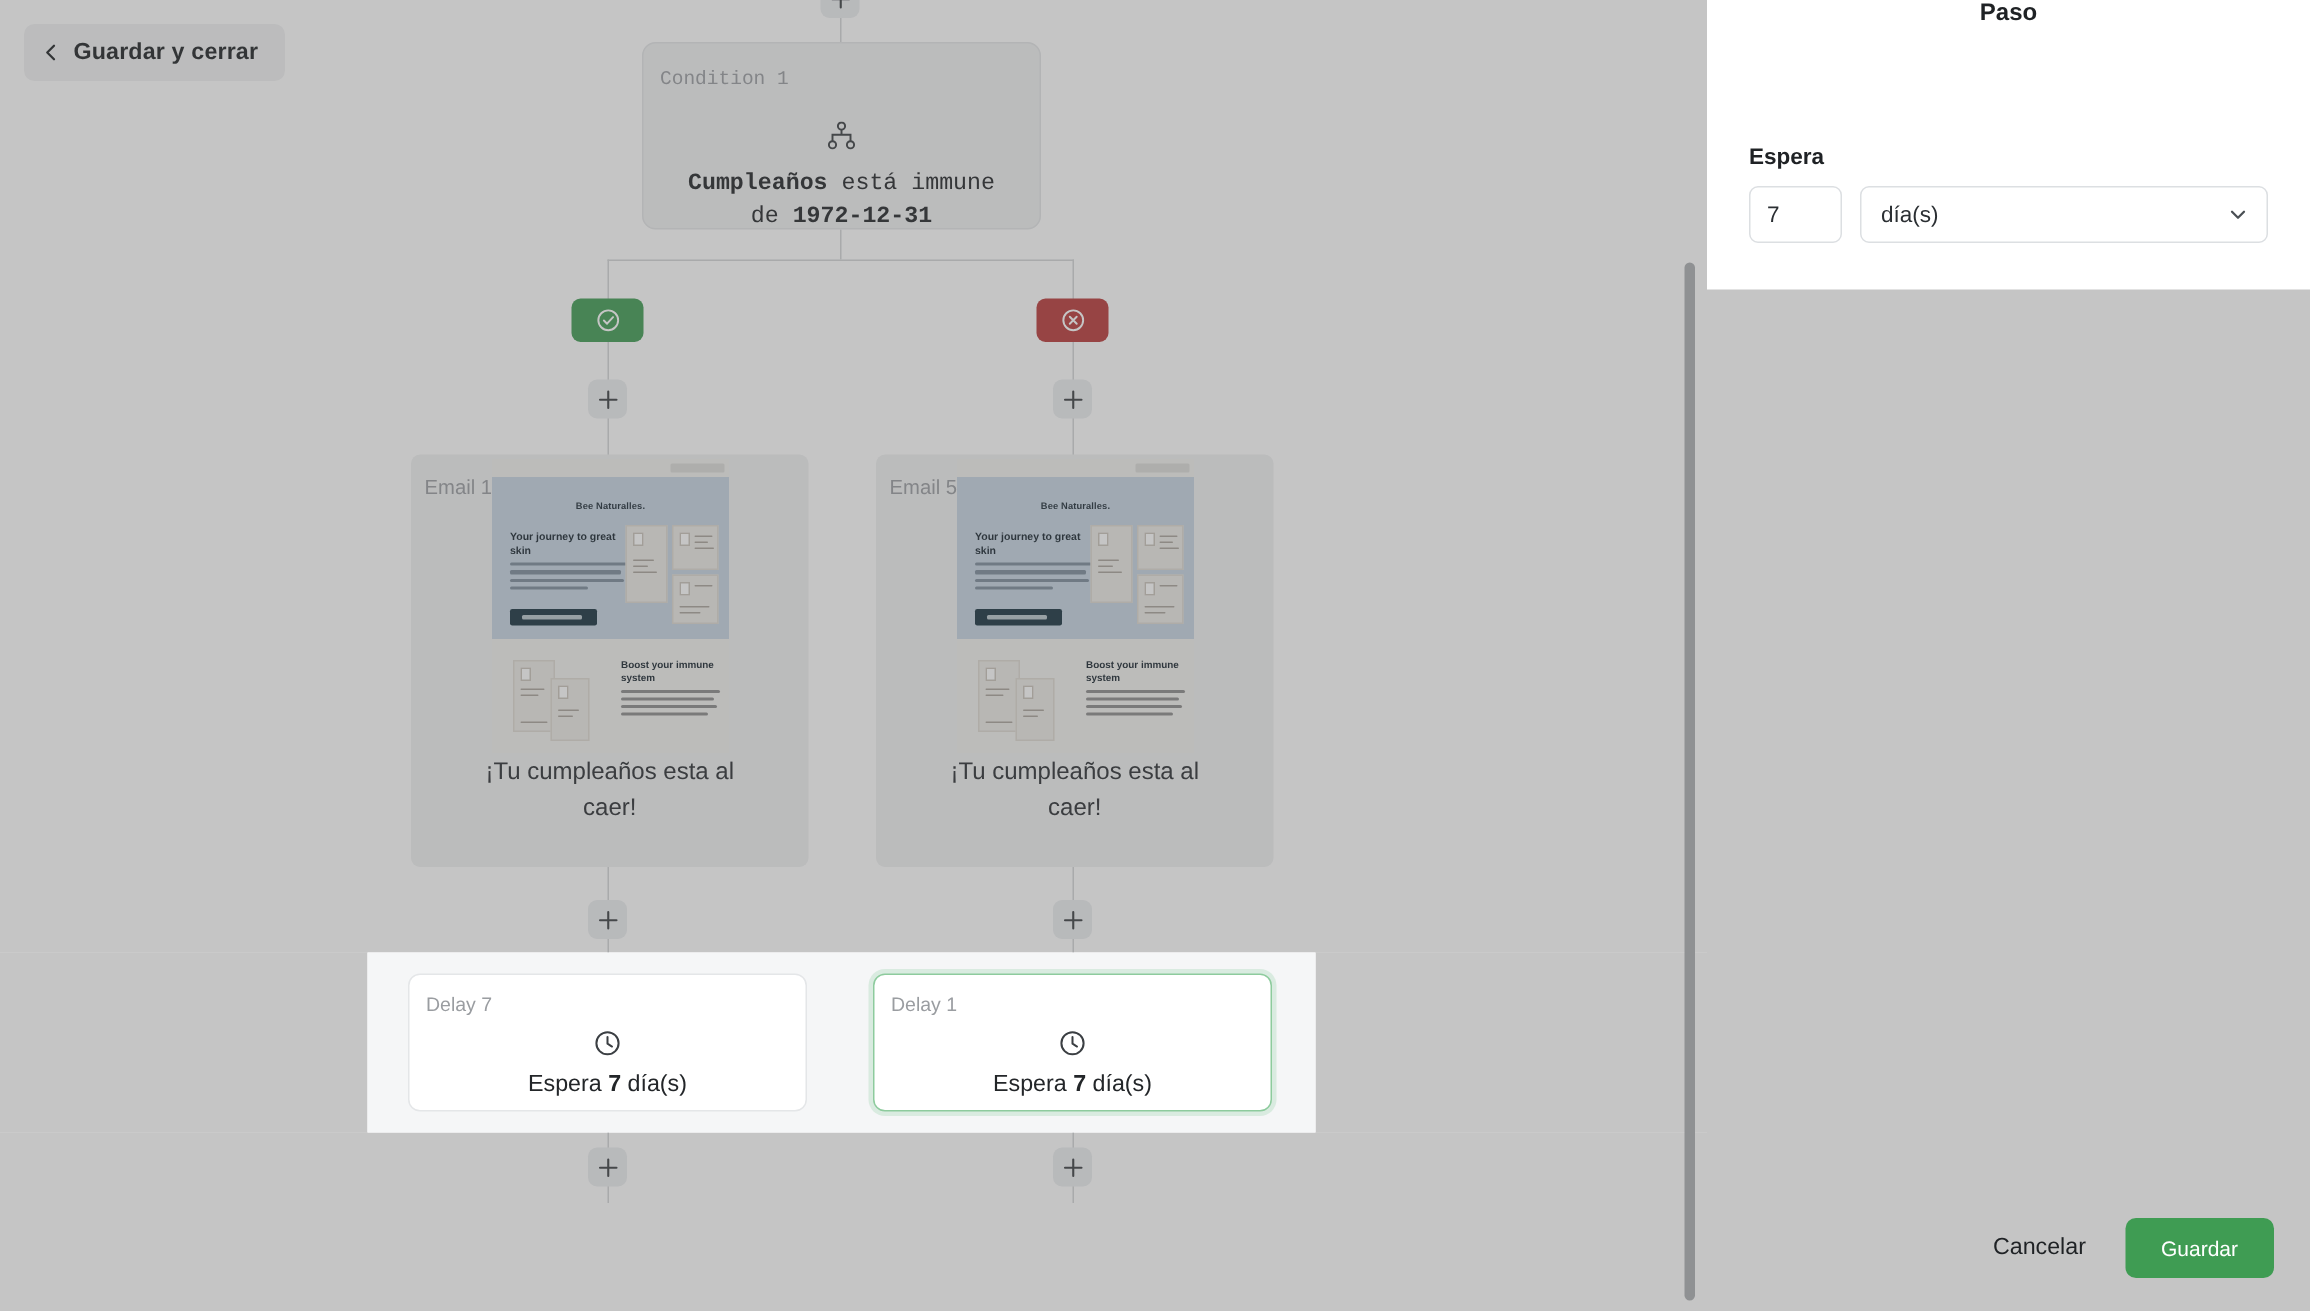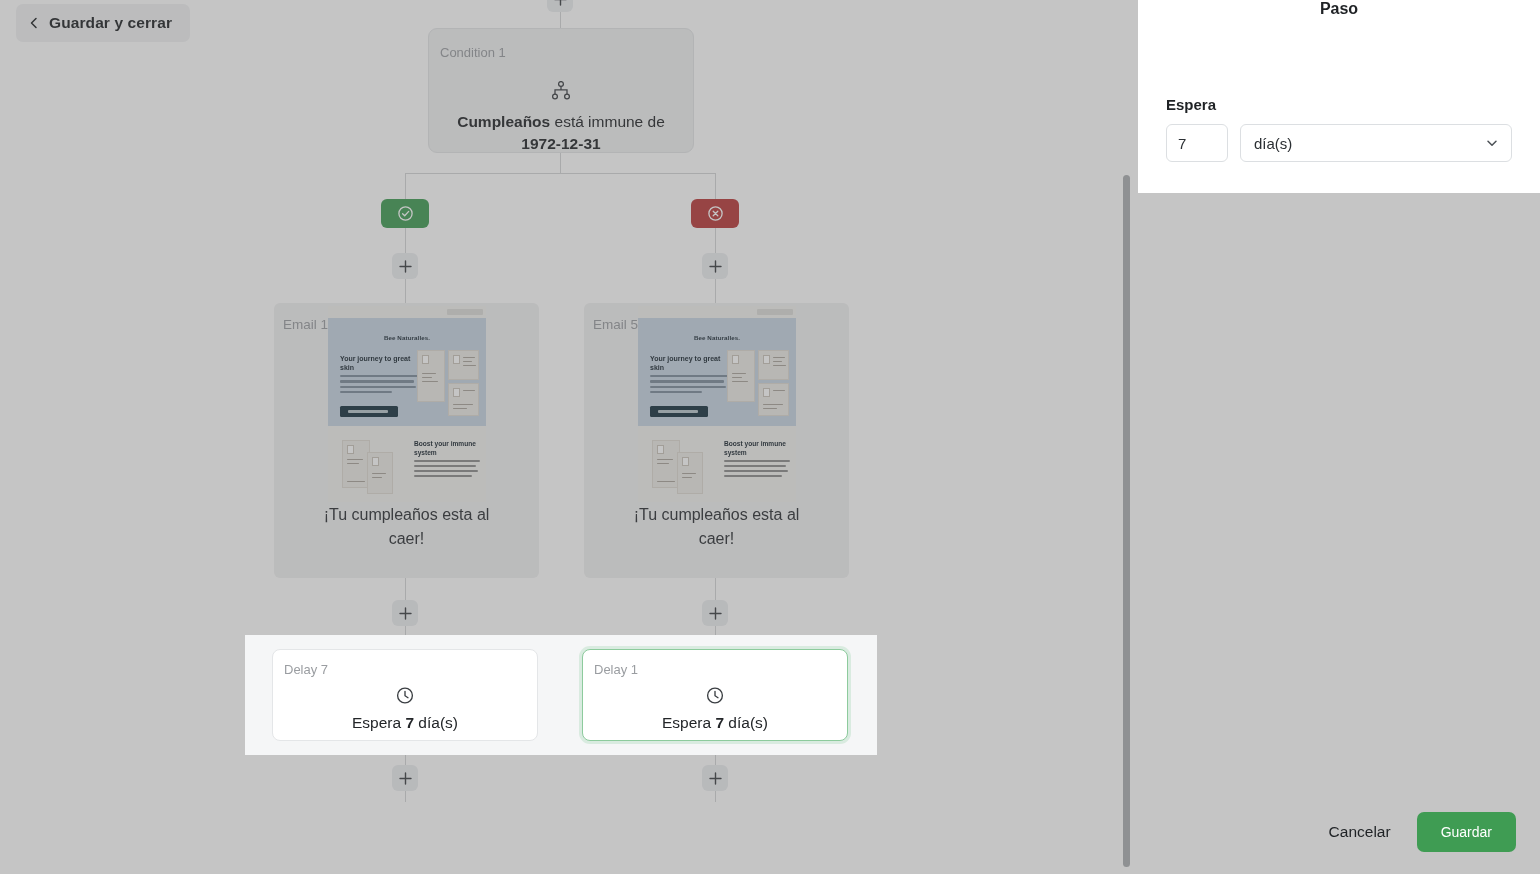--- a/index.html
+++ b/index.html
@@ -23,21 +23,21 @@
   
   .dim-overlay {
     position: absolute;
     background: rgba(90,90,90,0.35);
     z-index: 40;
     pointer-events: none;
   }
 
   
   .topbar-btn {
-    position: absolute; left: 16px; top: 4px;
+    position: absolute; left: 16px; top: 16px;
     display: flex; align-items: center; gap: 9px;
     padding: 10px 18px 10px 12px;
     border-radius: 7px;
     background: #f1f2f3;
     border: none;
     cursor: pointer;
     z-index: 10;
   }
   .topbar-btn .label {
     font-size: 15.5px; font-weight: 600; color: #1f2225; letter-spacing: .1px;
@@ -65,20 +65,21 @@
 
   
   .condition-node {
     position: absolute;
     left: 428px; top: 28px;
     width: 266px; height: 125px;
     background: #f0f1f2;
     border: 1px solid #e3e5e7;
     border-radius: 9px;
     z-index: 3;
+    font-family: Liberation Mono, monospace;
   }
   .node-tag {
     position: absolute; left: 11px; top: 16px;
     font-size: 13px; color: #9a9da1;
   }
   .node-icon { position:absolute; left:50%; transform:translateX(-50%); top:52px; }
   .condition-text {
     position: absolute; left: 24px; right: 24px; top: 82px;
     text-align: center;
     font-size: 15.5px; line-height: 22px; color: #232629;

